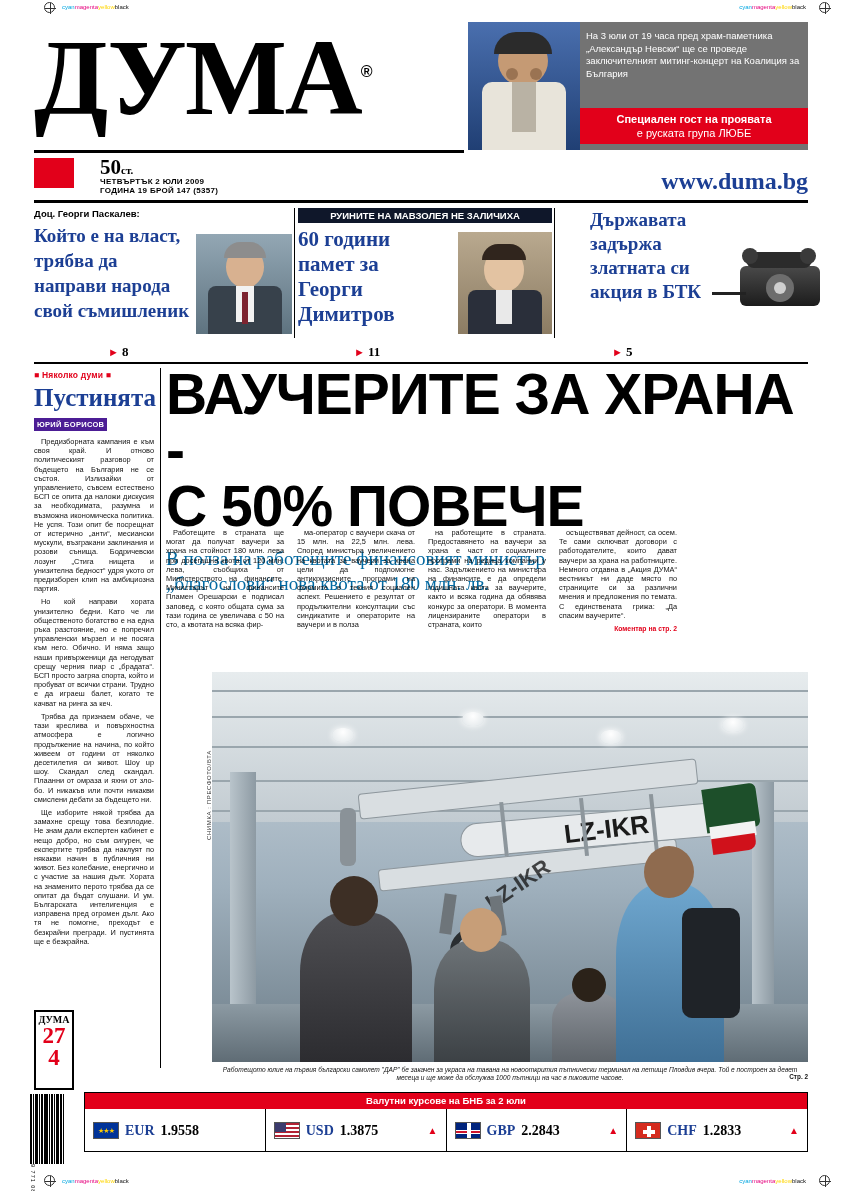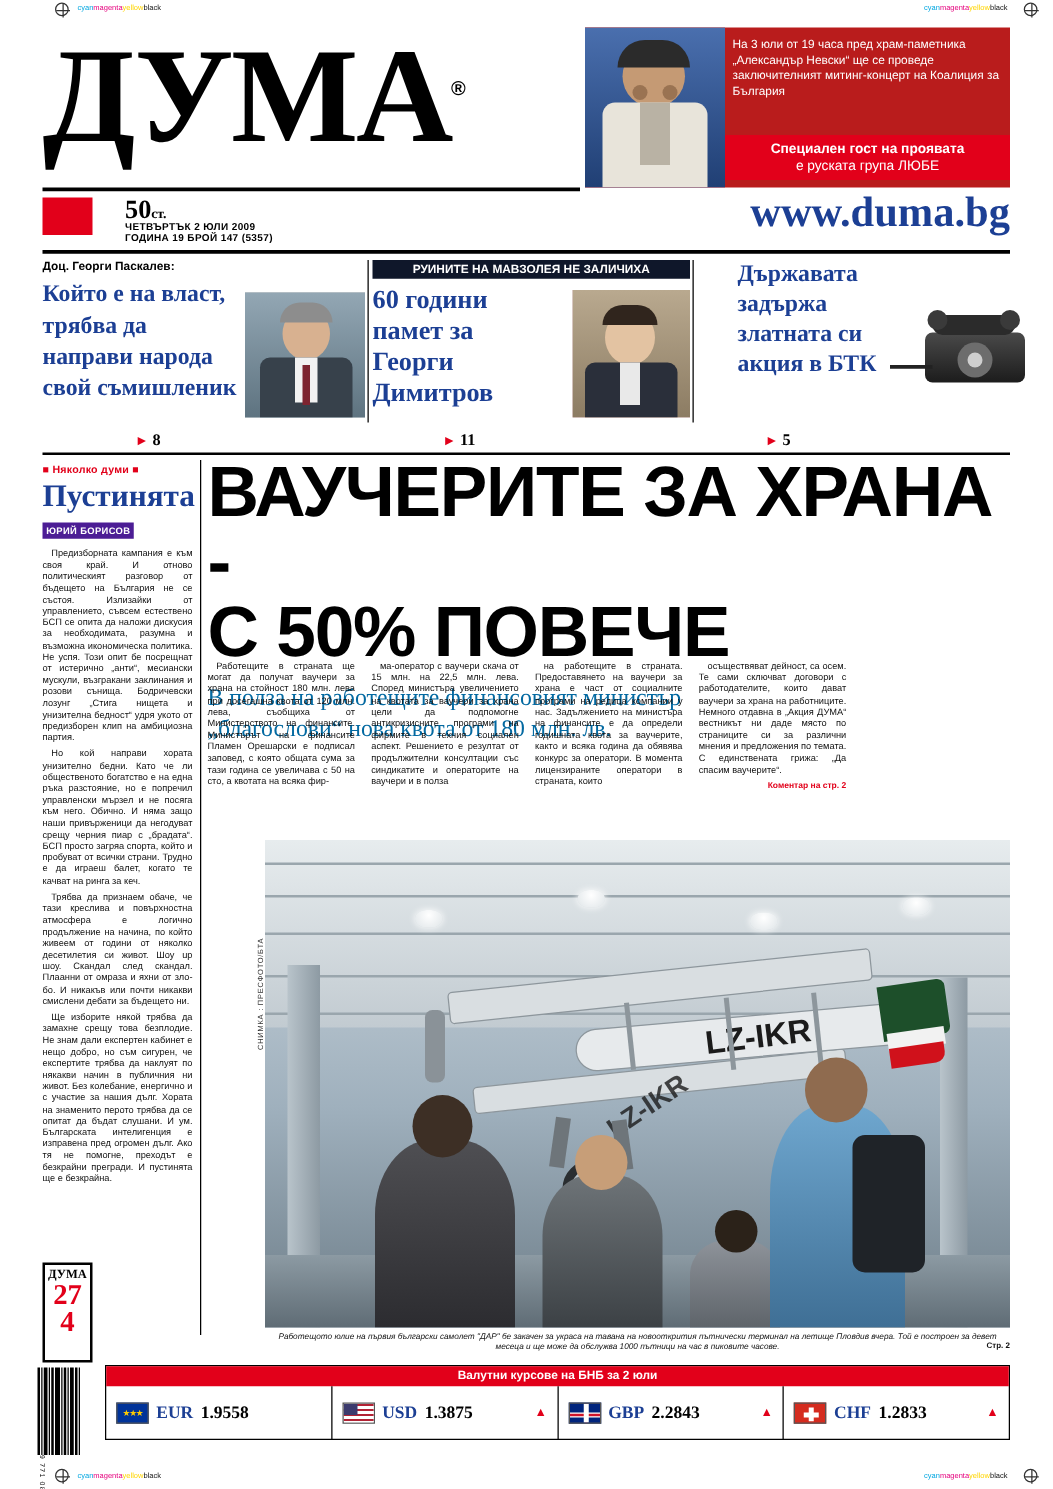--- a/index.html
+++ b/index.html
@@ -37,28 +37,28 @@
   .rule-thick { position:absolute; left:34px; top:150px; width:430px; height:3px; background:#000; }
 
   .price-block { position:absolute; left:34px; top:158px; width:430px; height:34px; }
   .price-red { position:absolute; left:0; top:0; width:40px; height:30px; background:#e2001a; }
   .price-txt { position:absolute; left:66px; top:-3px; font-family:"Liberation Serif",serif; font-weight:bold; font-size:21px;}
   .price-txt .st { font-size:11px; font-weight:bold; }
   .issue-line { position:absolute; left:66px; top:19px; font-size:8px; font-weight:bold; letter-spacing:.3px;}
   .issue-line2 { position:absolute; left:66px; top:28px; font-size:8px; font-weight:bold; letter-spacing:.3px;}
 
   
-  .promo { position:absolute; left:468px; top:22px; width:340px; height:128px; background:#b91c1c; color:#fff; overflow:hidden;}
+  .promo { position:absolute; left:468px; top:22px; width:340px; height:128px; background:#737373; color:#fff; overflow:hidden;}
   .promo-photo { position:absolute; left:0; top:0; width:112px; height:128px; overflow:hidden; background:#274a86;}
   .promo-txt { position:absolute; left:118px; top:8px; width:218px; font-size:9.5px; line-height:12.5px; }
   .promo-red { position:absolute; left:112px; bottom:6px; width:228px; background:#e2001a; color:#fff; text-align:center; padding:4px 2px; }
   .promo-red b { display:block; font-size:11px; line-height:14px; }
   .promo-red span { display:block; font-size:11px; line-height:14px; }
-  .site { position:absolute; left:468px; top:152px; width:340px; text-align:right;
-    font-family:"Liberation Serif",serif; font-weight:bold; font-size:34px; color:#1c3f94; }
+  .site { position:absolute; left:468px; top:168px; width:340px; text-align:right;
+    font-family:"Liberation Serif",serif; font-weight:bold; font-size:24px; color:#1c3f94; }
 
   .rule-under-head { position:absolute; left:34px; top:200px; width:774px; height:3px; background:#000; }
 
   
   .teasers { position:absolute; left:34px; top:208px; width:774px; height:130px; }
   .t-col { position:absolute; top:0; height:130px; }
   .t1 { left:0; width:258px; }
   .t2 { left:264px; width:254px; }
   .t3 { left:524px; width:250px;margin-left:32px; }
   .vdiv { position:absolute; top:0; width:1px; height:130px; background:#000; }

